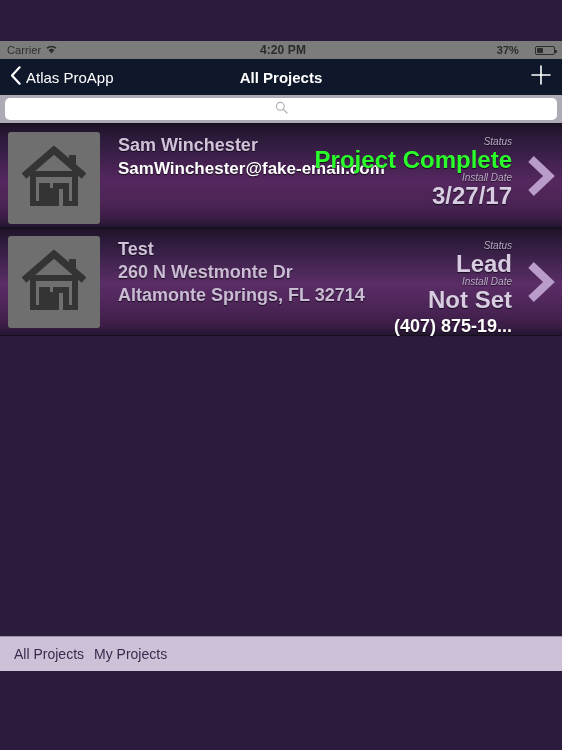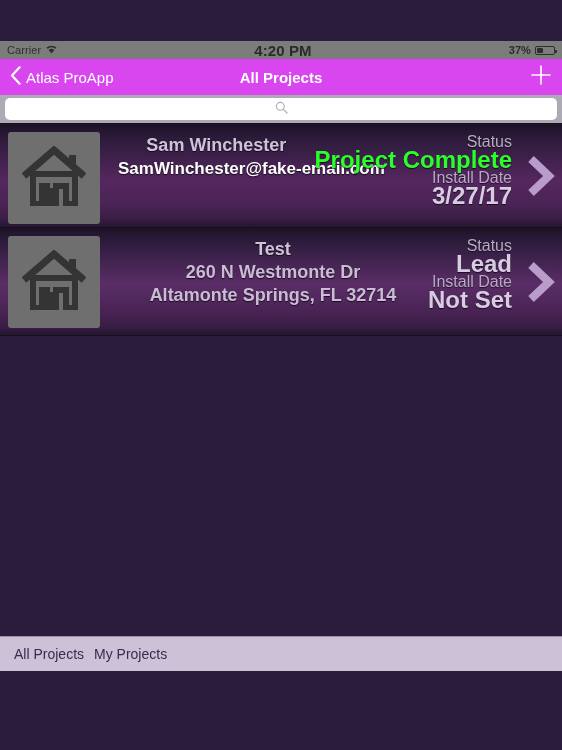--- a/index.html
+++ b/index.html
@@ -19,33 +19,33 @@
     padding:0 7px;
     color:#2e2e2e;
     font-size:11px;
     letter-spacing:0.1px;
     position:relative;
   }
   .sb-left { display:flex; align-items:center; gap:5px; }
   .wifi-icon { display:block; }
   .sb-center {
     position:absolute; left:4px; right:0; text-align:center;
-    font-size:15px; font-weight:bold; color:#2b2b2b;
+    font-size:12px; font-weight:bold; color:#2b2b2b;
     pointer-events:none;
   }
-  .sb-right { margin-left:auto; display:flex; align-items:center; gap:4px; z-index:1; }
+  .sb-right { margin-left:auto; display:flex; align-items:center; gap:16px; z-index:1; }
   .batt-pct { font-size:11px; color:#2b2b2b; font-weight:bold; }
   .batt { position:relative; width:20px; height:9px; border:1px solid #2e2e2e; border-radius:2px; }
   .batt-fill { position:absolute; left:1px; top:1px; bottom:1px; width:36%; background:#2e2e2e; border-radius:1px; }
   .batt-cap { position:absolute; right:-3px; top:3px; width:2px; height:3px; background:#2e2e2e; border-radius:0 1px 1px 0; }
 
   
   .navbar {
     height:36px; flex:0 0 36px;
-    background:#d946ef;
+    background:#0f172a;
     display:flex; align-items:center;
     padding:0 10px;
     position:relative;
   }
   .nav-back { display:flex; align-items:center; gap:5px; color:#fff; font-size:15px; cursor:pointer; z-index:2; }
   .chev-back { display:block; }
   .nav-title {
     position:absolute; left:0; right:0; text-align:center;
     color:#fff; font-size:15px; font-weight:bold; pointer-events:none;
   }
@@ -79,51 +79,52 @@
   .list { flex:1 1 auto; background:#2b1c3d; overflow:hidden; }
   .row {
     position:relative;
     height:104px;
     display:flex; align-items:flex-start;
     background:linear-gradient(to bottom,#1d1226 0%,#2c1b3b 14%,#55275f 55%,#4a2454 78%,#3a1d45 92%,#241630 100%);
     border-bottom:1px solid #15101c;
     padding:8px 8px 0 8px;
     cursor:pointer;
   }
-  .row-2 { height:108px; background:linear-gradient(to bottom,#1d1226 0%,#2c1b3b 12%,#5a2d66 52%,#4b2456 76%,#3a1d45 92%,#231530 100%);gap:24px; }
+  .row-2 { height:108px; background:linear-gradient(to bottom,#1d1226 0%,#2c1b3b 12%,#5a2d66 52%,#4b2456 76%,#3a1d45 92%,#231530 100%); }
 
   .thumb {
     flex:0 0 92px; width:92px; height:92px;
     background:#6f6f6f;
     border-radius:3px;
     display:flex; align-items:center; justify-content:center;
   }
   .row-2 .thumb { width:92px; height:92px; }
 
-  .info { flex:1 1 auto; padding-left:18px; padding-top:2px; min-width:0;text-align:center; }
+  .info { flex:1 1 auto; padding-left:18px; padding-top:2px; min-width:0; }
   .line {
     color:#c9bcd4;
     font-size:18px; font-weight:bold;
     line-height:23px;
     text-shadow:0 1px 1px rgba(0,0,0,.7);
     white-space:nowrap;
   }
   .line.name { color:#cfc2d9; }
   .line.email { color:#ffffff; font-size:17px; }
 
   .meta {
     flex:0 0 auto;
     text-align:right;
     padding-right:42px;
     padding-top:2px;
     position:relative;
   }
   .meta-label {
-    color:#b8aac4; font-size:16px; line-height:15px;
+    color:#b8aac4; font-size:10px; line-height:15px;
     text-shadow:0 1px 1px rgba(0,0,0,.6);
+    font-style:italic;
   }
   .meta-value {
     font-size:24px; font-weight:bold; line-height:21px;
     color:#d8cce2;
     text-shadow:0 1px 1px rgba(0,0,0,.7);
   }
   .meta-value.complete { color:#2bff2b; }
   .phone {
     color:#fff; font-size:18px; font-weight:bold; line-height:24px;
     text-shadow:0 1px 1px rgba(0,0,0,.7);
@@ -247,20 +248,21 @@
       <div class="info">
         <div class="line name">Test</div>
         <div class="line">260 N Westmonte Dr</div>
         <div class="line">Altamonte Springs, FL 32714</div>
       </div>
       <div class="meta">
         <div class="meta-label">Status</div>
         <div class="meta-value">Lead</div>
         <div class="meta-label">Install Date</div>
         <div class="meta-value">Not Set</div>
+        <div class="phone">(407) 875-19...</div>
       </div>
       <div class="disclosure">
         <svg width="32" height="44" viewBox="0 0 32 44">
             <path d="M7 5 L25 22 L7 39" stroke="#b99cc9" stroke-width="8" fill="none" stroke-linecap="butt" stroke-linejoin="miter"></path>
           </svg>
       </div>
     </div>
 
   </div>
 

